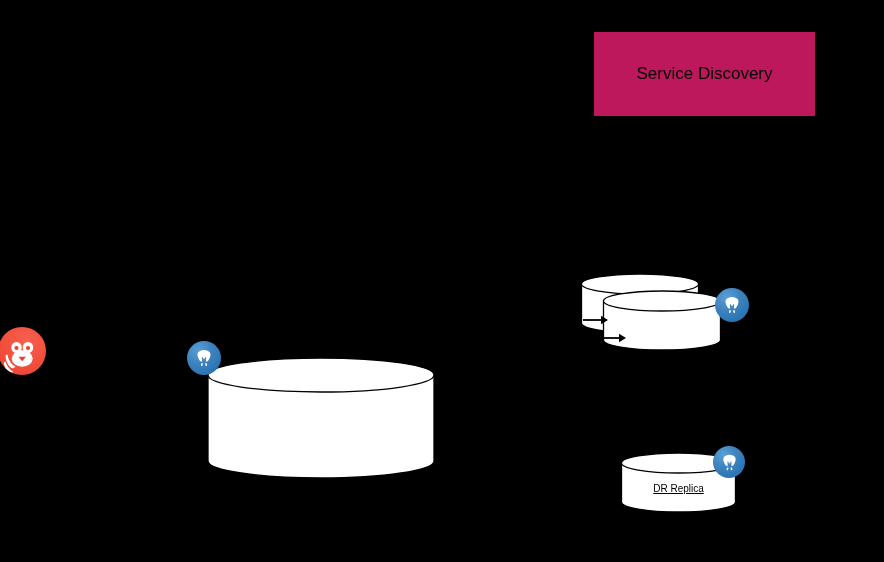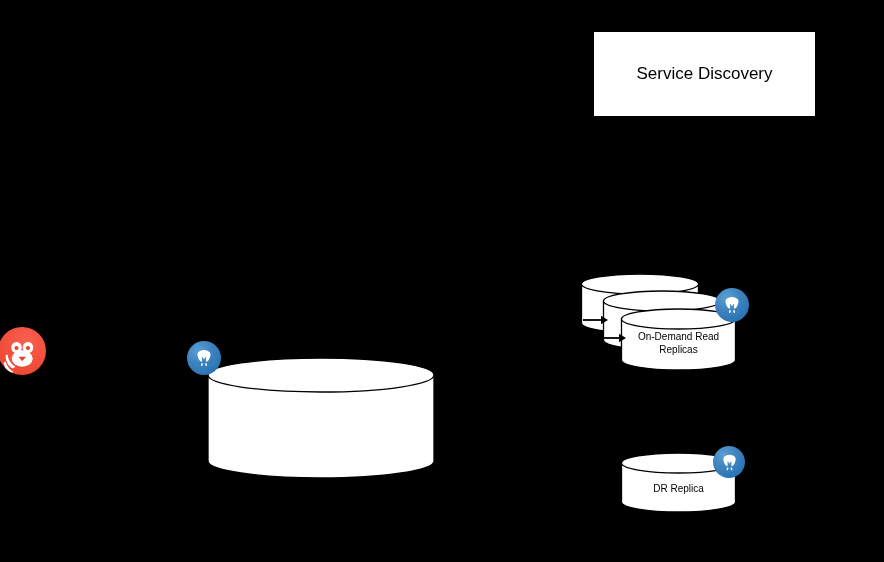--- a/index.html
+++ b/index.html
@@ -17,21 +17,21 @@
     background: #000000;
     overflow: hidden;
   }
   .node {
     position: absolute;
     box-sizing: border-box;
   }
 
   
   .box {
-    background: #ffffff;
+    background: #be185d;
     border: 1px solid #000000;
   }
   .box-label {
     position: absolute;
     color: #000000;
     white-space: pre-line;
     line-height: 1.22;
   }
   .label-topleft {
     top: 12px;
@@ -142,28 +142,20 @@
     </svg>
   </div>
 
   <div class="cyl" style="left:602px; top:290px; width:120px; height:62px;">
     <svg width="120" height="62" viewBox="0 0 120 62">
       <path d="M1.5 11 L1.5 50 A58.5 10 0 0 0 118.5 50 L118.5 11 Z" fill="#ffffff" stroke="#000000" stroke-width="1.3"></path>
       <ellipse cx="60" cy="11" rx="58.5" ry="10" fill="#ffffff" stroke="#000000" stroke-width="1.3"></ellipse>
     </svg>
   </div>
 
-  <div class="cyl" style="left:620px; top:308px; width:117px; height:64px;">
-    <svg width="117" height="64" viewBox="0 0 117 64">
-      <path d="M1.5 11 L1.5 52 A57 10 0 0 0 115.5 52 L115.5 11 Z" fill="#ffffff" stroke="#000000" stroke-width="1.3"></path>
-      <ellipse cx="58.5" cy="11" rx="57" ry="10" fill="#ffffff" stroke="#000000" stroke-width="1.3"></ellipse>
-    </svg>
-    <div class="cyl-label" style="top:23px; font-size:10px;">On-Demand Read
-Replicas</div>
-  </div>
 
   <div class="arrow node" style="left:583px; top:314px; width:26px; height:12px;">
     <svg width="26" height="12" viewBox="0 0 26 12">
       <line x1="0" y1="6" x2="18" y2="6" stroke="#000000" stroke-width="1.8"></line>
       <path d="M18 1.8 L25 6 L18 10.2 Z" fill="#000000"></path>
     </svg>
   </div>
   <div class="arrow node" style="left:601px; top:332px; width:26px; height:12px;">
     <svg width="26" height="12" viewBox="0 0 26 12">
       <line x1="0" y1="6" x2="18" y2="6" stroke="#000000" stroke-width="1.8"></line>
@@ -175,21 +167,21 @@
       <path fill="#ffffff" d="M12 3.2c-2.9 0-5.1 1.1-6.2 2.6-.9 1.2-1 2.6-.7 4 .3 1.5 1 3 1.7 4.2.5.9 1.1 1.6 1.6 1.9.5.3 1 .2 1.3-.3.3-.5.3-1.2.2-2-.1-.7-.3-1.4-.3-1.9 0-.4.1-.7.4-.8.3-.1.6.1.8.5.2.4.3 1 .4 1.5h1.6c.1-.5.2-1.1.4-1.5.2-.4.5-.6.8-.5.3.1.4.4.4.8 0 .5-.2 1.2-.3 1.9-.1.8-.1 1.5.2 2 .3.5.8.6 1.3.3.5-.3 1.1-1 1.6-1.9.7-1.2 1.4-2.7 1.7-4.2.3-1.4.2-2.8-.7-4C17.1 4.3 14.9 3.2 12 3.2z"></path>
       <path fill="#ffffff" d="M9.1 17.6c-.2 1-.4 2-.3 2.6.1.5.4.7.8.6.4-.1.7-.5.9-1.1.2-.6.3-1.3.3-1.9l-1.7-.2zM14.9 17.6l-1.7.2c0 .6.1 1.3.3 1.9.2.6.5 1 .9 1.1.4.1.7-.1.8-.6.1-.6-.1-1.6-.3-2.6z"></path>
     </svg>
   </div>
 
   <div class="cyl" style="left:620px; top:452px; width:117px; height:62px;">
     <svg width="117" height="62" viewBox="0 0 117 62">
       <path d="M1.5 11 L1.5 50 A57 10 0 0 0 115.5 50 L115.5 11 Z" fill="#ffffff" stroke="#000000" stroke-width="1.3"></path>
       <ellipse cx="58.5" cy="11" rx="57" ry="10" fill="#ffffff" stroke="#000000" stroke-width="1.3"></ellipse>
     </svg>
-    <div class="cyl-label" style="top:31px; font-size:10px;">DR Replica</div>
+    <div class="cyl-label" style="top:31px; font-size:10px;text-decoration:underline;">DR Replica</div>
   </div>
   <div class="pg-badge" style="left:713px; top:446px; width:32px; height:32px;">
     <svg width="21" height="21" viewBox="0 0 24 24" aria-hidden="true">
       <path fill="#ffffff" d="M12 3.2c-2.9 0-5.1 1.1-6.2 2.6-.9 1.2-1 2.6-.7 4 .3 1.5 1 3 1.7 4.2.5.9 1.1 1.6 1.6 1.9.5.3 1 .2 1.3-.3.3-.5.3-1.2.2-2-.1-.7-.3-1.4-.3-1.9 0-.4.1-.7.4-.8.3-.1.6.1.8.5.2.4.3 1 .4 1.5h1.6c.1-.5.2-1.1.4-1.5.2-.4.5-.6.8-.5.3.1.4.4.4.8 0 .5-.2 1.2-.3 1.9-.1.8-.1 1.5.2 2 .3.5.8.6 1.3.3.5-.3 1.1-1 1.6-1.9.7-1.2 1.4-2.7 1.7-4.2.3-1.4.2-2.8-.7-4C17.1 4.3 14.9 3.2 12 3.2z"></path>
       <path fill="#ffffff" d="M9.1 17.6c-.2 1-.4 2-.3 2.6.1.5.4.7.8.6.4-.1.7-.5.9-1.1.2-.6.3-1.3.3-1.9l-1.7-.2zM14.9 17.6l-1.7.2c0 .6.1 1.3.3 1.9.2.6.5 1 .9 1.1.4.1.7-.1.8-.6.1-.6-.1-1.6-.3-2.6z"></path>
     </svg>
   </div>
 
 </div>
 

